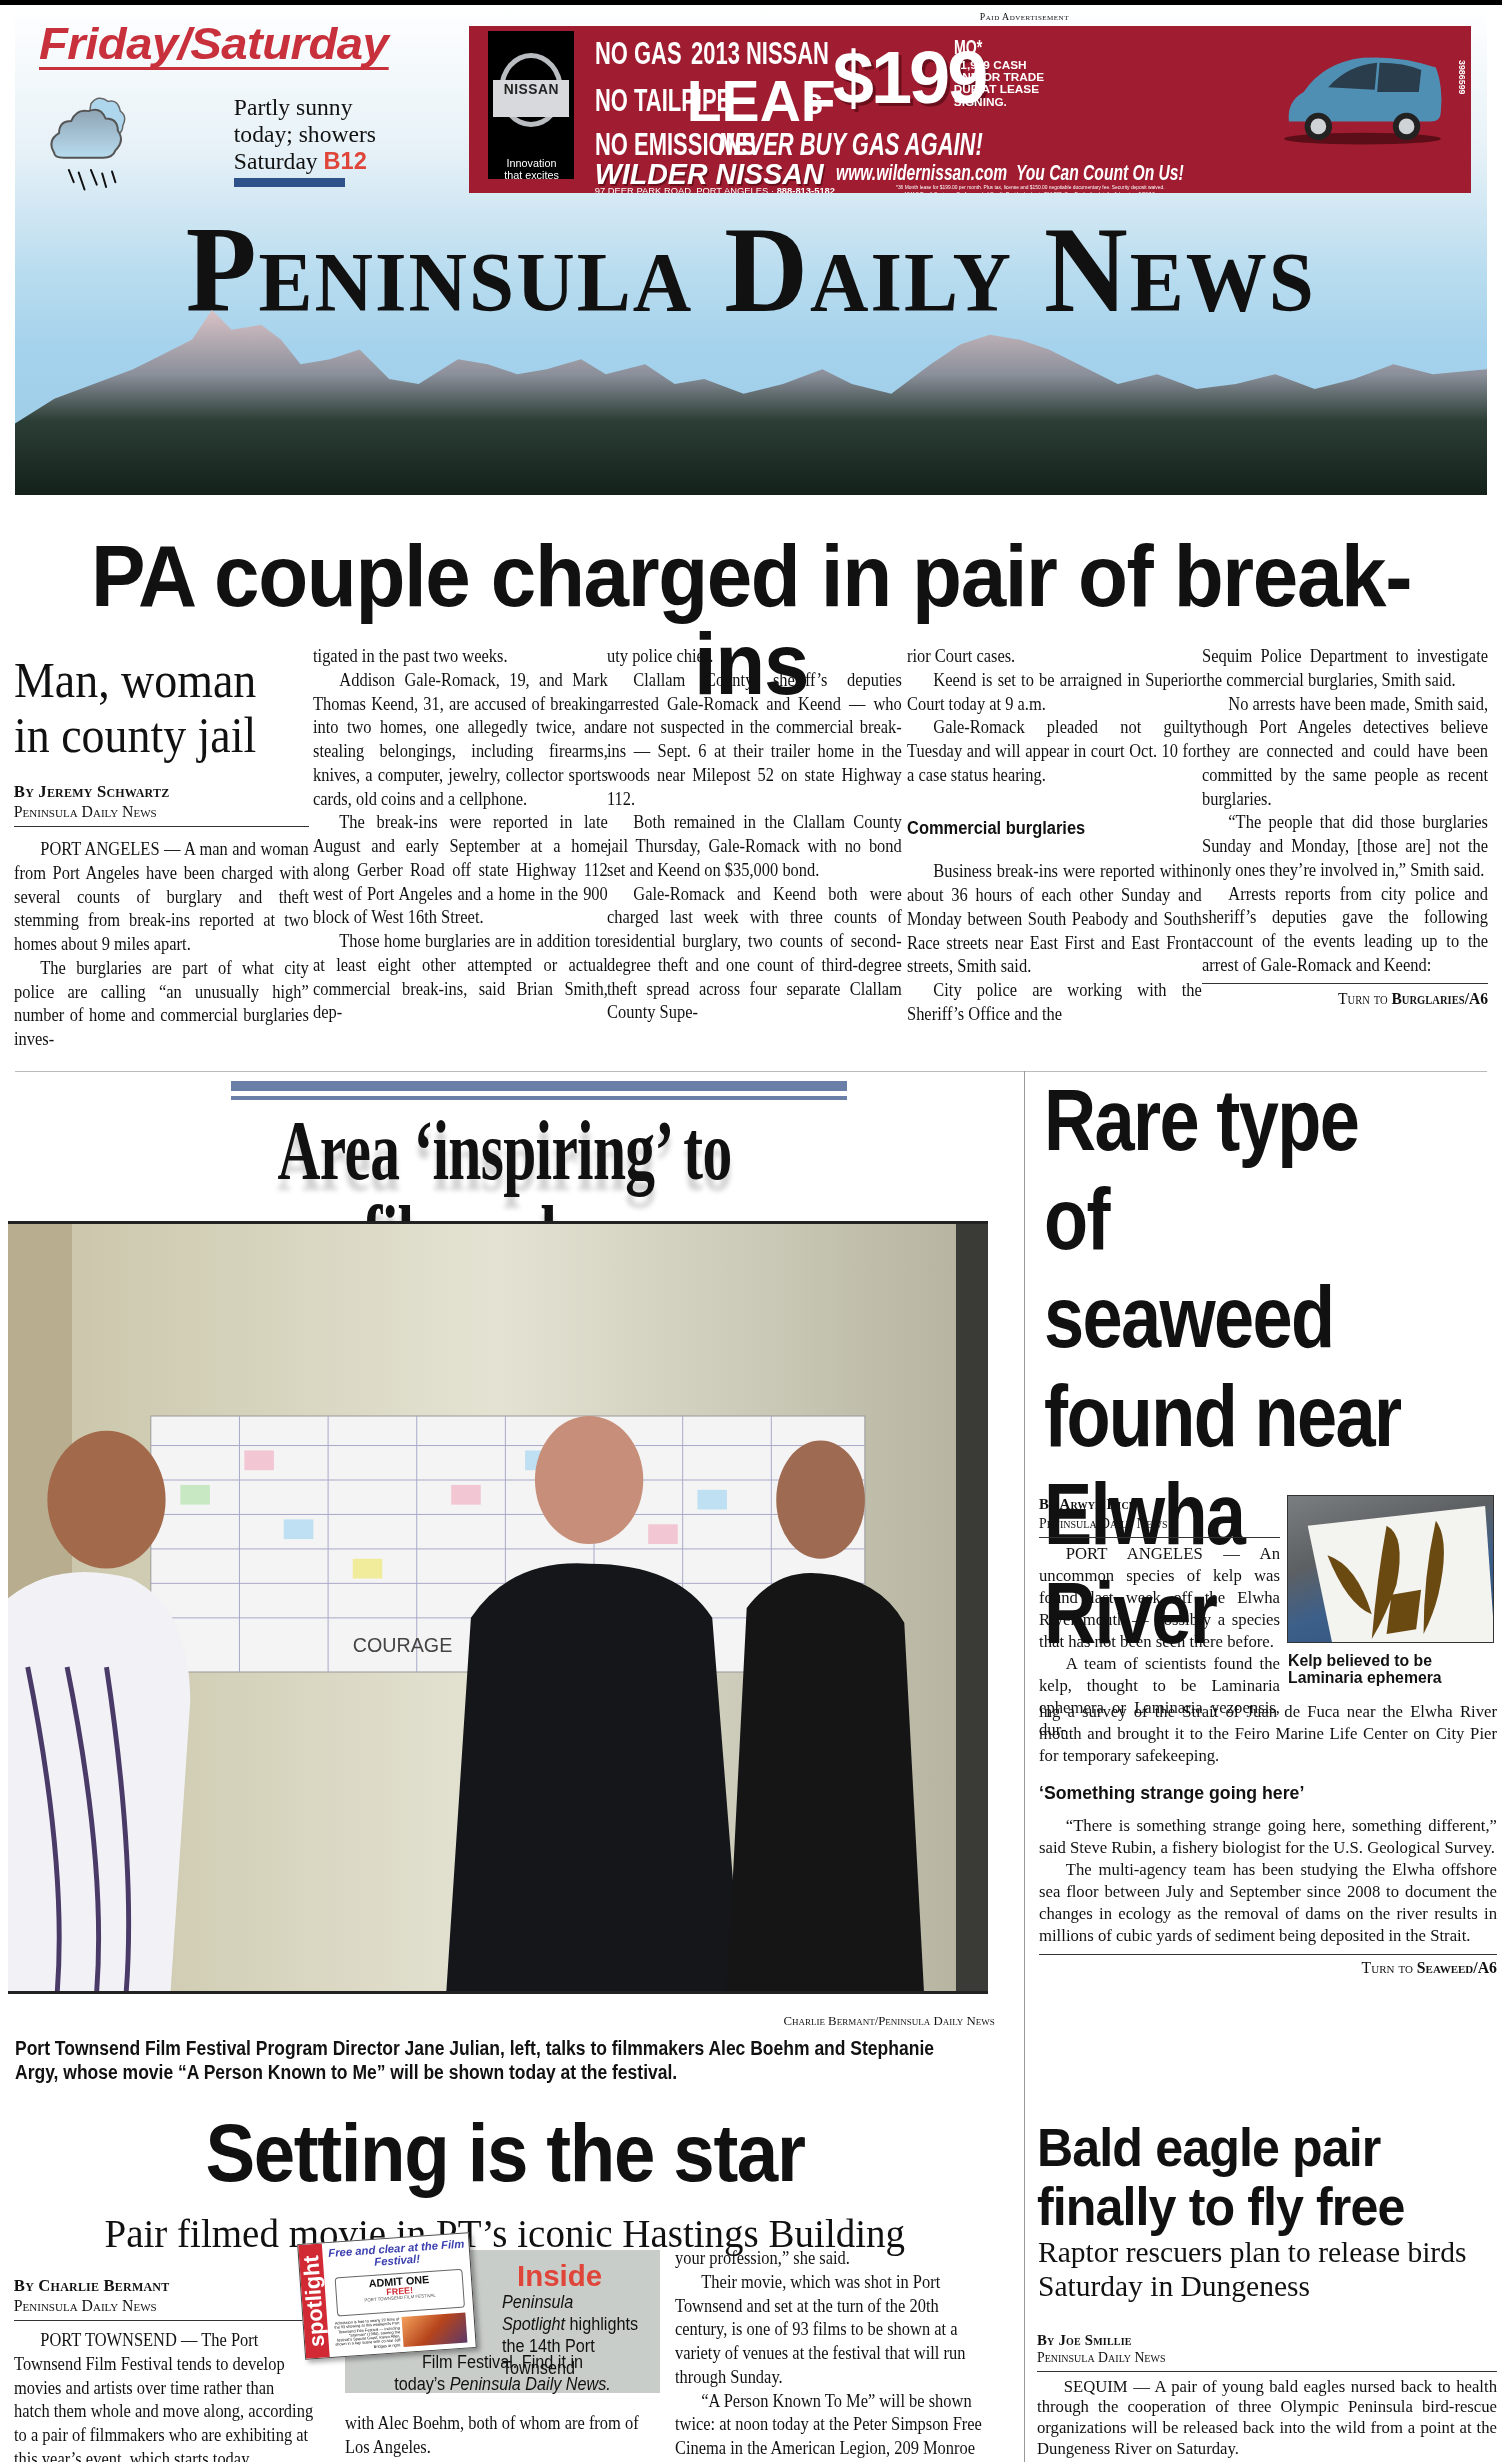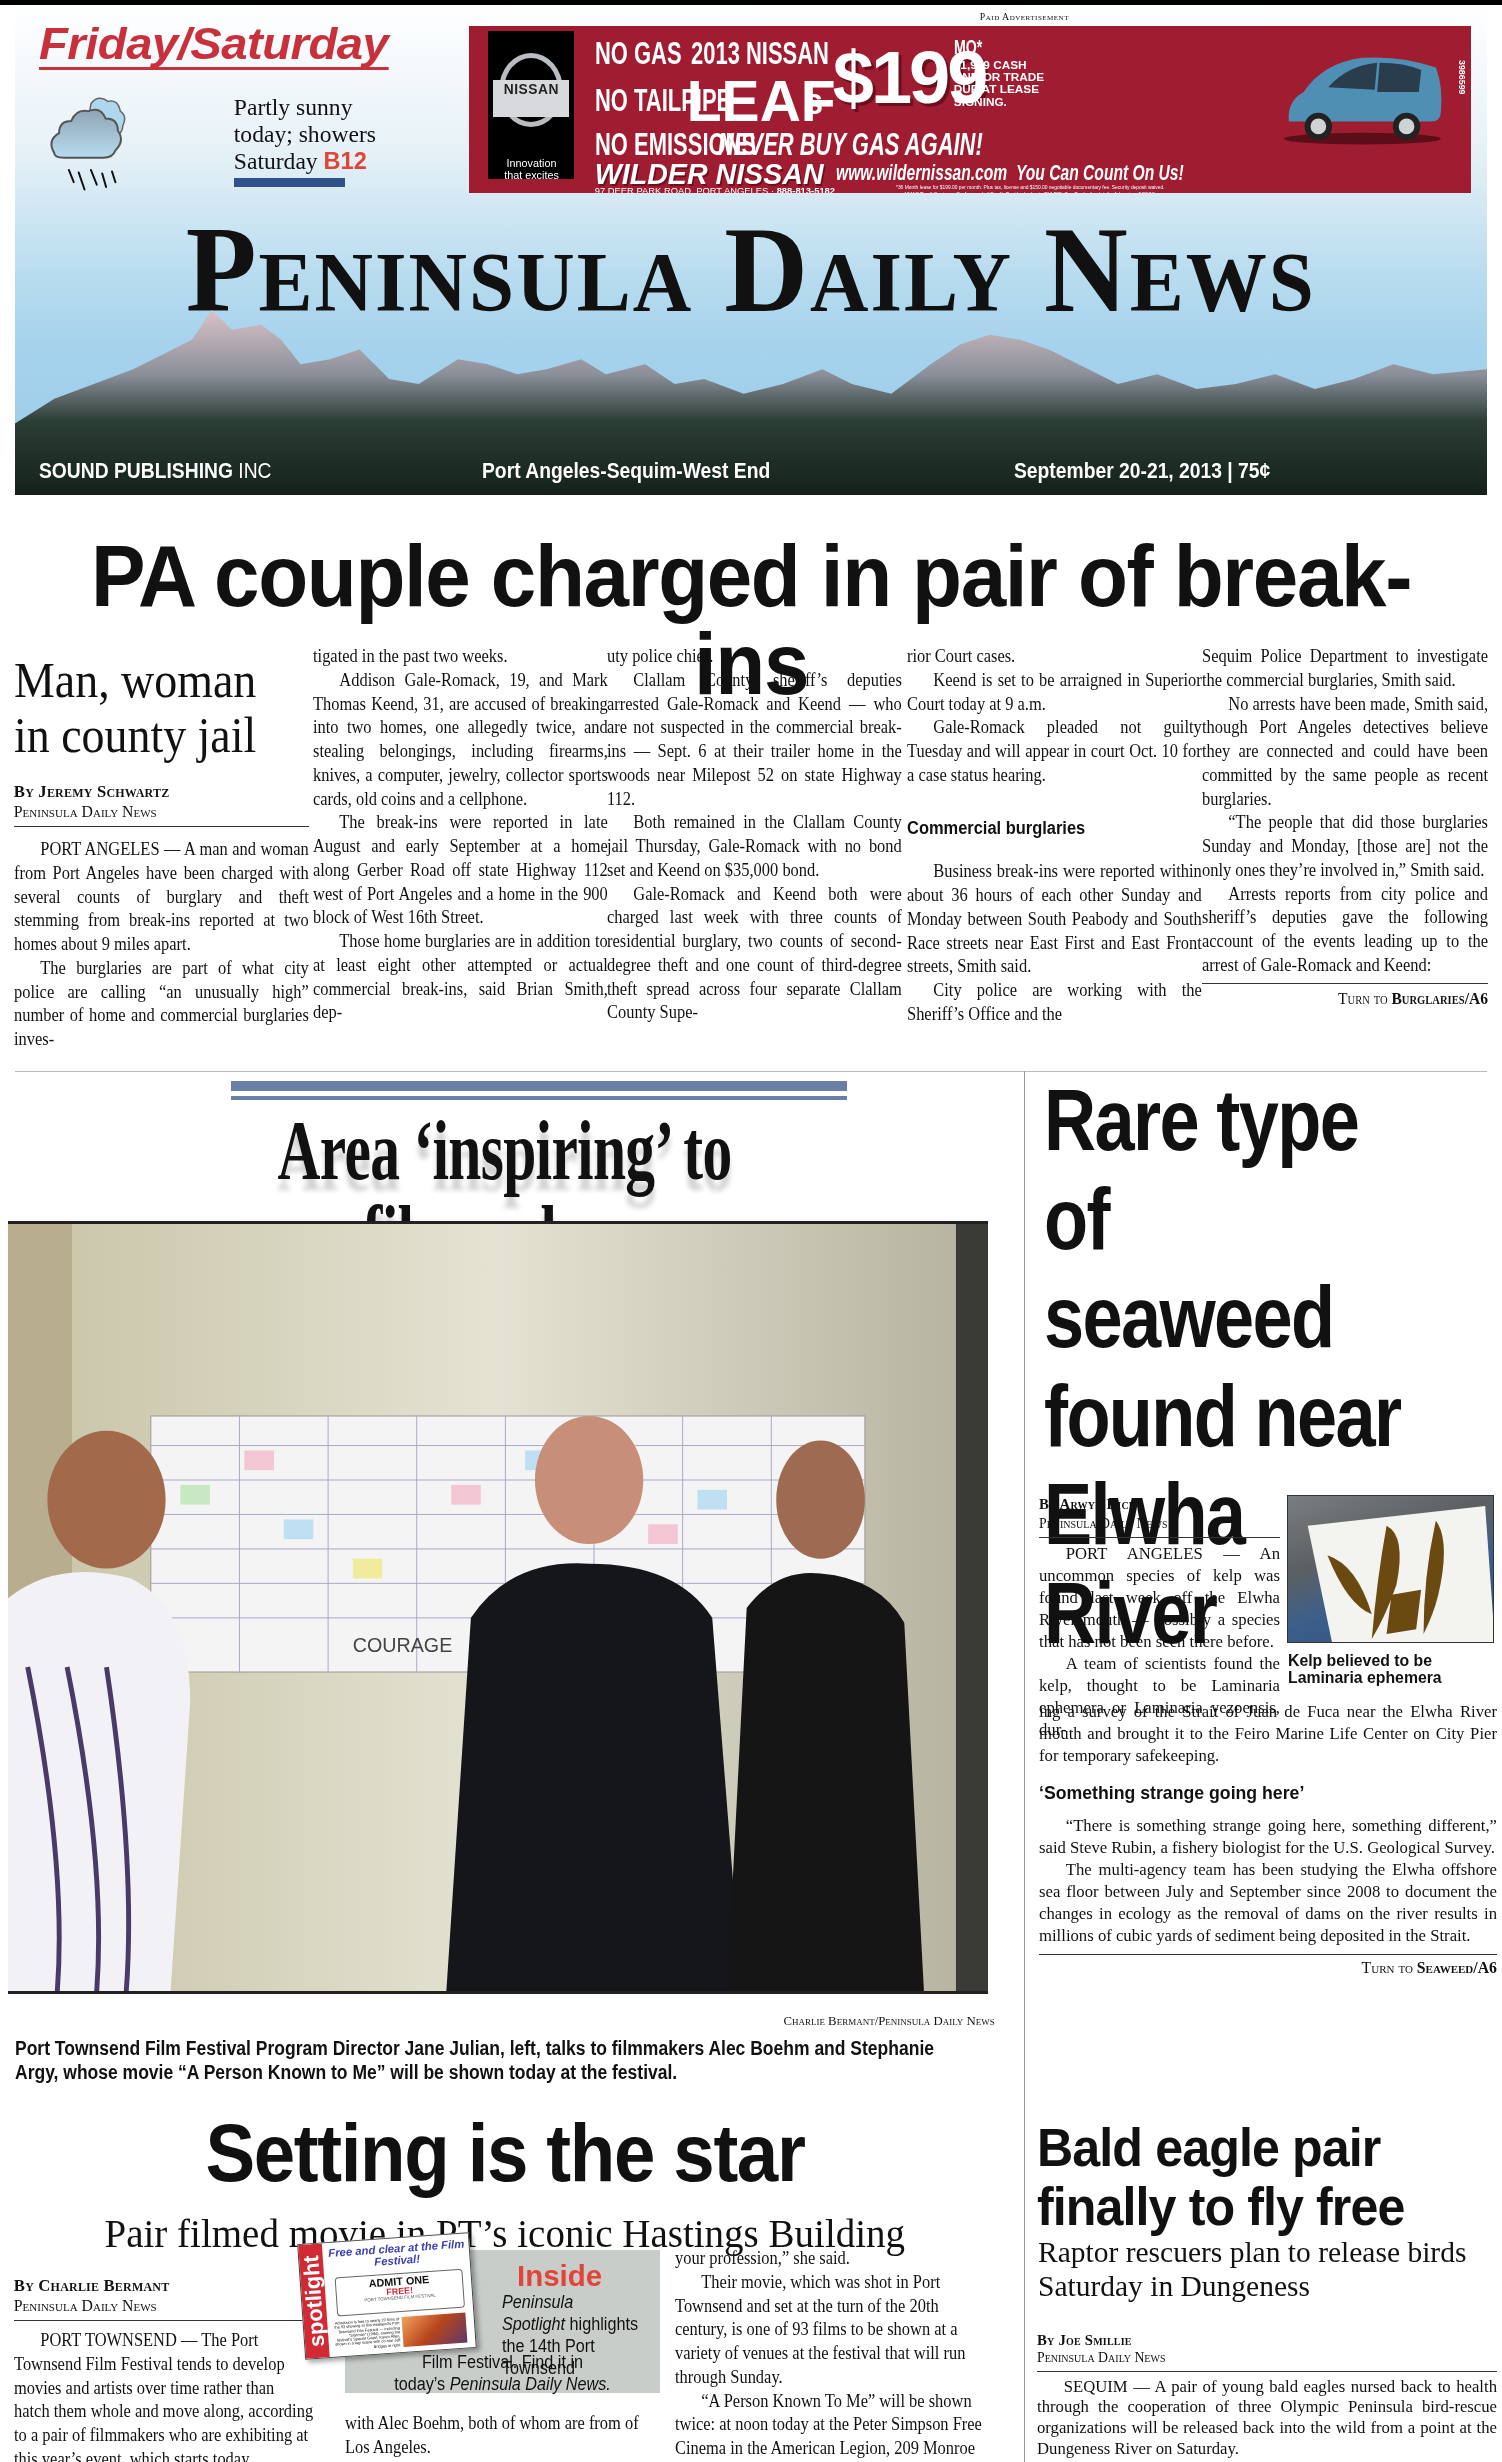--- a/index.html
+++ b/index.html
@@ -184,25 +184,20 @@
         <linearGradient id="mg" x1="0" y1="0" x2="0" y2="1">
           <stop offset="0" stop-color="#d9c2c6"></stop>
           <stop offset="0.35" stop-color="#8a8f9a"></stop>
           <stop offset="0.6" stop-color="#2b3e35"></stop>
           <stop offset="1" stop-color="#132119"></stop>
         </linearGradient>
       </defs>
     <path d="M0 230 L80 180 L160 150 L240 120 L300 90 L360 60 L400 0 L440 40 L500 30 L540 60 L580 110 L640 100 L700 80 L760 140 L820 150 L900 100 L960 110 L1020 130 L1080 120 L1150 100 L1200 130 L1280 110 L1340 150 L1400 140 L1480 170 L1560 150 L1640 120 L1700 150 L1780 170 L1860 110 L1920 70 L1980 50 L2040 60 L2100 80 L2160 110 L2240 150 L2320 130 L2400 160 L2480 150 L2560 130 L2640 160 L2720 140 L2800 110 L2880 130 L2990 120 L2990 375 L0 375 Z" fill="url(#mg)"></path>
   </svg>
 
-  <div class="mast-footer">
-    <div class="pub"><span>SOUND PUBLISHING</span> <span class="inc">INC</span></div>
-    <div class="edition">Port Angeles-Sequim-West End</div>
-    <div class="date"><span>September 20-21, 2013</span> | <span>75¢</span></div>
-  </div>
 </header>
 
 <h2 class="lead-head">PA couple charged in pair of break-ins</h2>
 
 <div class="lead-deck">Man, woman in county jail</div>
 <div class="col" style="left:13.8px; top:781px; width:295px;">
   <div class="byline-rule">
     <div class="byline">By Jeremy Schwartz</div>
     <div class="byline-org">Peninsula Daily News</div>
   </div>

